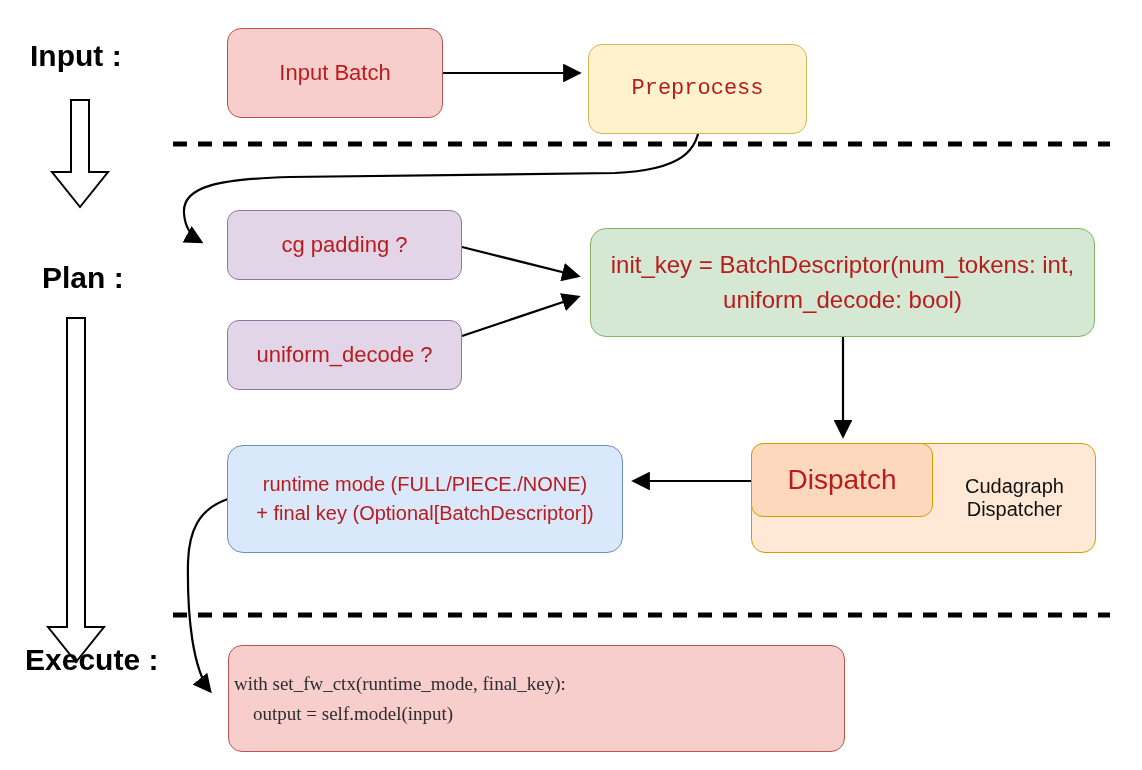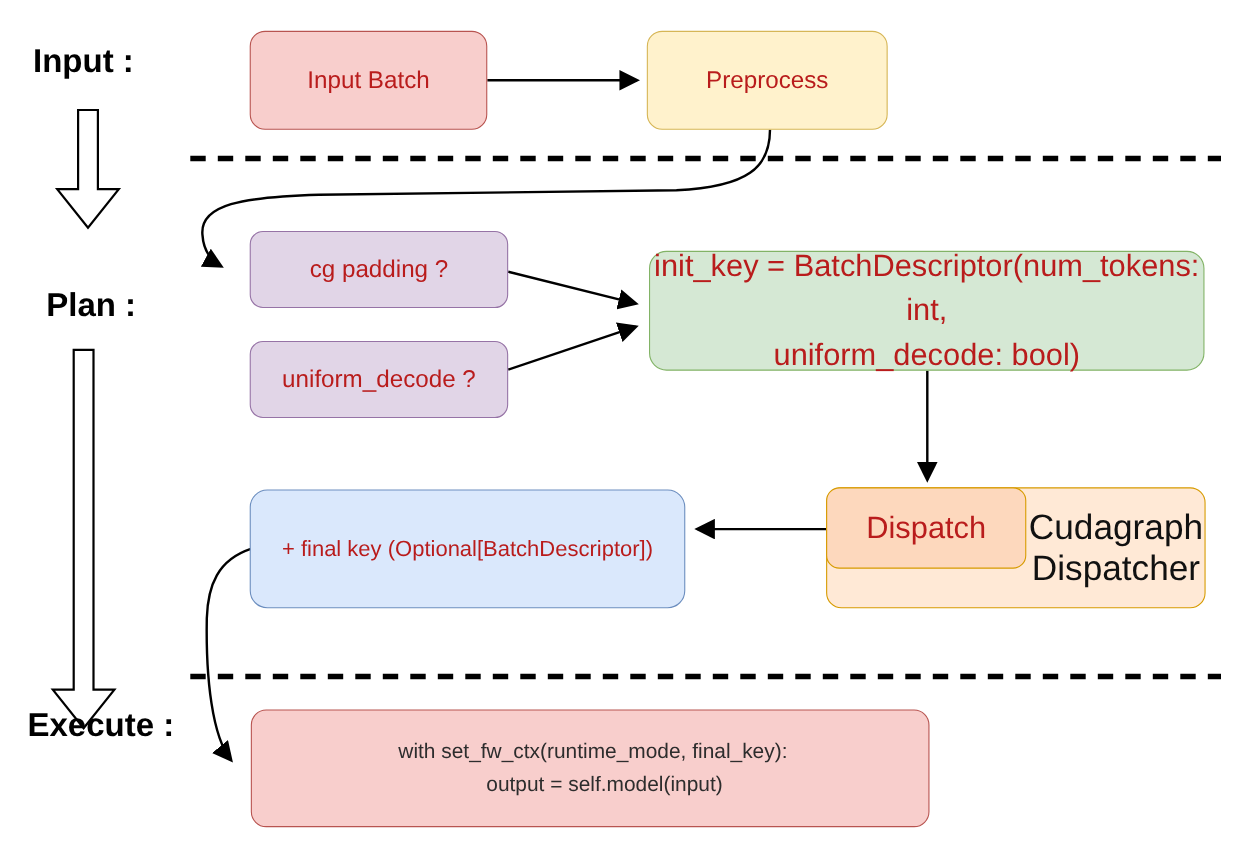--- a/index.html
+++ b/index.html
@@ -37,40 +37,40 @@
   }
   .stage-label {
     position: absolute;
     font-size: 30px;
     font-weight: bold;
     color: #000000;
     white-space: nowrap;
   }
   .node .line { line-height: 1.45; }
   .box-lg { font-size: 22px; border-radius: 14px; }
-  .box-green { font-size: 28px; border-radius: 16px; }
+  .box-green { font-size: 24px; border-radius: 16px; }
   .box-blue { font-size: 20px; border-radius: 16px; }
   .box-purple { font-size: 22px; border-radius: 12px; }
   .box-dispatch { font-size: 28px; border-radius: 12px; }
   .box-cuda-outer { border-radius: 14px; }
   .cuda-text {
     position: absolute;
     display: flex;
     flex-direction: column;
     align-items: center;
     justify-content: center;
     text-align: center;
-    font-size: 32px;
+    font-size: 20px;
     color: #111111;
   }
   .box-code {
-    font-family: Liberation Sans, sans-serif;
+    font-family: Liberation Serif, serif;
     font-size: 19px;
     border-radius: 14px;
-    align-items: center;
+    align-items: flex-start;
     text-align: left;
     color: #2d2d2d;
     padding-left: 5px;
   }
   .box-code .line { white-space: pre; line-height: 1.55; }
 </style>
 </head>
 <body>
 
 <div class="canvas">
@@ -105,48 +105,49 @@
   </svg>
 
   <div class="stage-label" style="left:30px; top:39px;">Input :</div>
   <div class="stage-label" style="left:42px; top:237px;margin-top:24px;">Plan :</div>
   <div class="stage-label" style="left:25px; top:643px;">Execute :</div>
 
   <div class="node box-lg" style="left: 227px; top: 28px; width: 216px; height: 90px; background: rgb(248, 206, 204); border-color: rgb(184, 84, 80);">
     <span class="line">Input Batch</span>
   </div>
 
-  <div class="node box-lg" style="left: 588px; top: 28px; width: 219px; height: 90px; background: rgb(255, 242, 204); border-color: rgb(214, 182, 86);">
+  <div class="node box-lg" style="left: 588px; top: 44px; width: 219px; height: 90px; background: rgb(255, 242, 204); border-color: rgb(214, 182, 86); font-family: Liberation Mono, monospace;">
     <span class="line">Preprocess</span>
   </div>
 
   <div class="node box-purple" style="left: 227px; top: 210px; width: 235px; height: 70px; background: rgb(225, 213, 231); border-color: rgb(150, 115, 166); align-items: center;">
     <span class="line">cg padding ?</span>
   </div>
 
-  <div class="node box-purple" style="left: 227px; top: 310px; width: 235px; height: 70px; background: rgb(225, 213, 231); border-color: rgb(150, 115, 166);">
+  <div class="node box-purple" style="left: 227px; top: 320px; width: 235px; height: 70px; background: rgb(225, 213, 231); border-color: rgb(150, 115, 166);">
     <span class="line">uniform_decode ?</span>
   </div>
 
   <div class="node box-green" style="left: 590px; top: 228px; width: 505px; height: 109px; background: rgb(213, 232, 212); border-color: rgb(130, 179, 102);">
     <span class="line">init_key = BatchDescriptor(num_tokens: int,</span>
     <span class="line">uniform_decode: bool)</span>
   </div>
 
   <div class="node box-cuda-outer" style="left: 751px; top: 443px; width: 345px; height: 110px; background: rgb(255, 233, 214); border-color: rgb(215, 155, 0);">
   </div>
   <div class="cuda-text" style="left:933px; top:443px; width:163px; height:110px;">
     <span class="line">Cudagraph</span>
     <span class="line">Dispatcher</span>
   </div>
   <div class="node box-dispatch" style="left: 751px; top: 443px; width: 182px; height: 74px; background: rgb(253, 216, 189); border-color: rgb(215, 155, 0);">
     <span class="line">Dispatch</span>
   </div>
 
   <div class="node box-blue" style="left: 227px; top: 445px; width: 396px; height: 108px; background: rgb(218, 232, 252); border-color: rgb(108, 142, 191);">
+    <span class="line">runtime mode (FULL/PIECE./NONE)</span>
     <span class="line">+ final key (Optional[BatchDescriptor])</span>
   </div>
 
   <div class="node box-code" style="left: 228px; top: 645px; width: 617px; height: 107px; background: rgb(248, 206, 204); border-color: rgb(184, 84, 80);">
     <span class="line">with set_fw_ctx(runtime_mode, final_key):</span>
     <span class="line">    output = self.model(input)</span>
   </div>
 
 </div>
 

